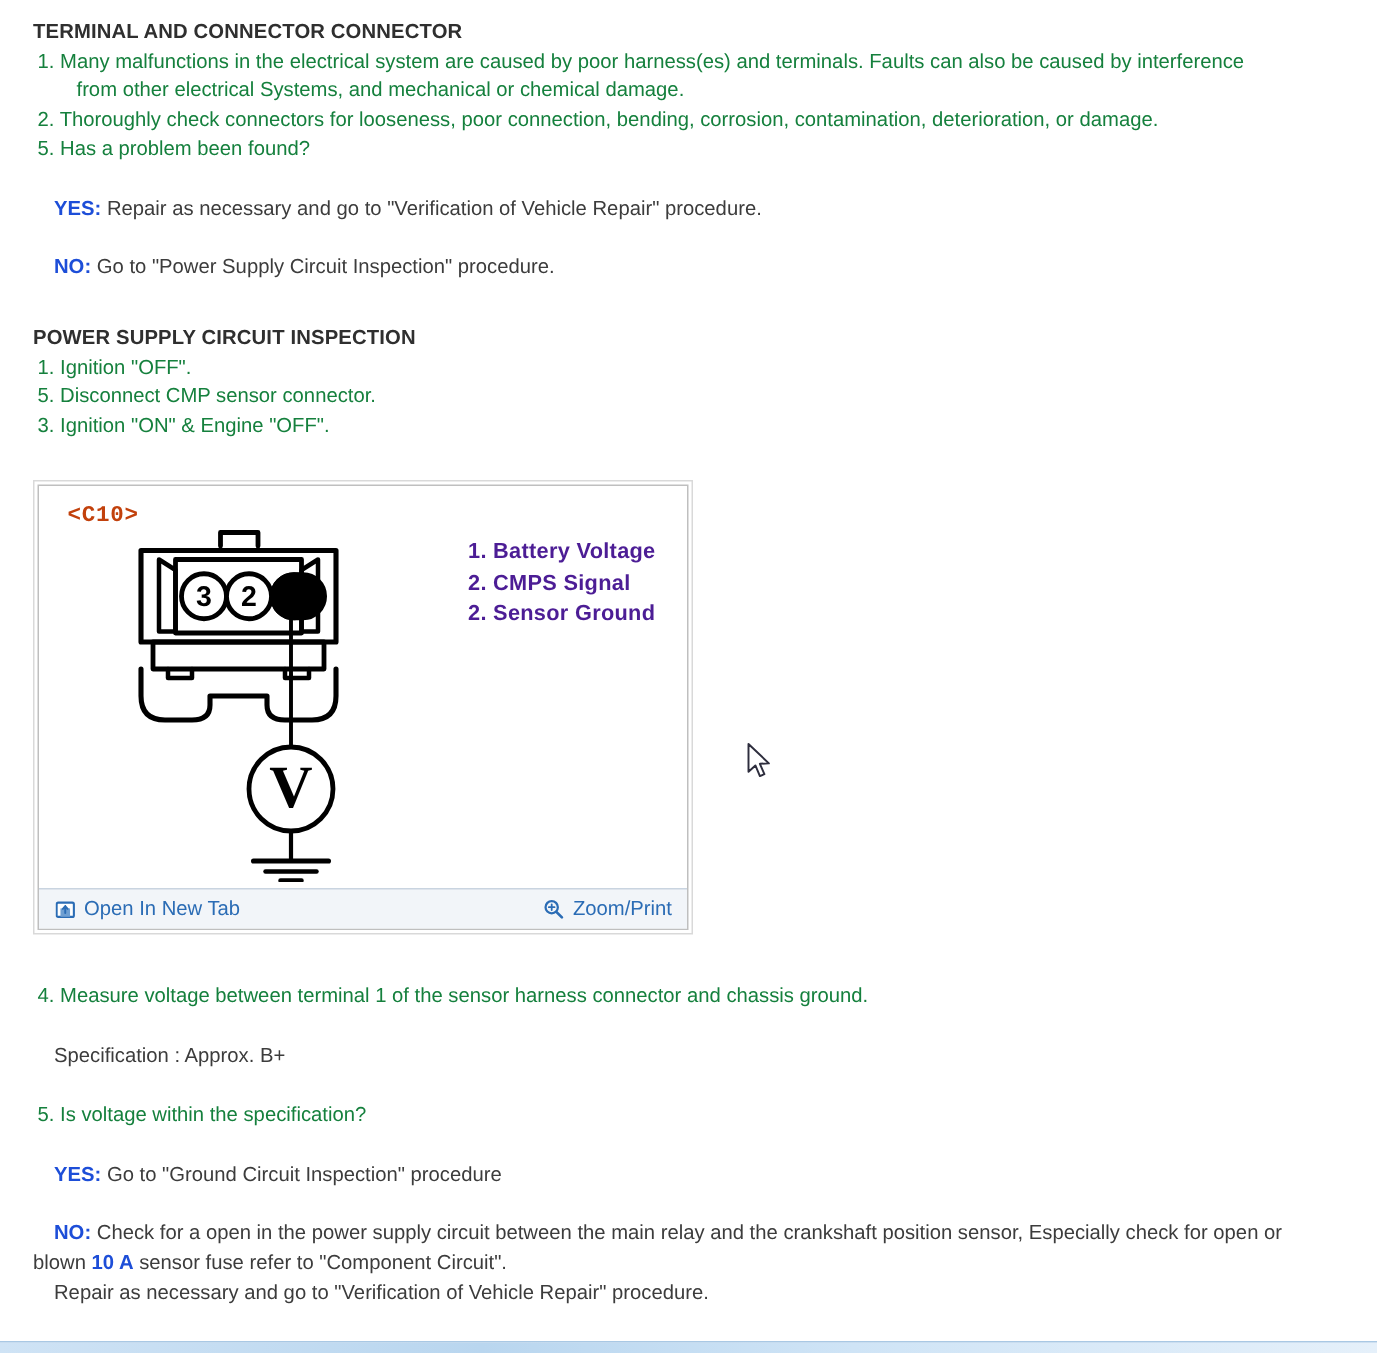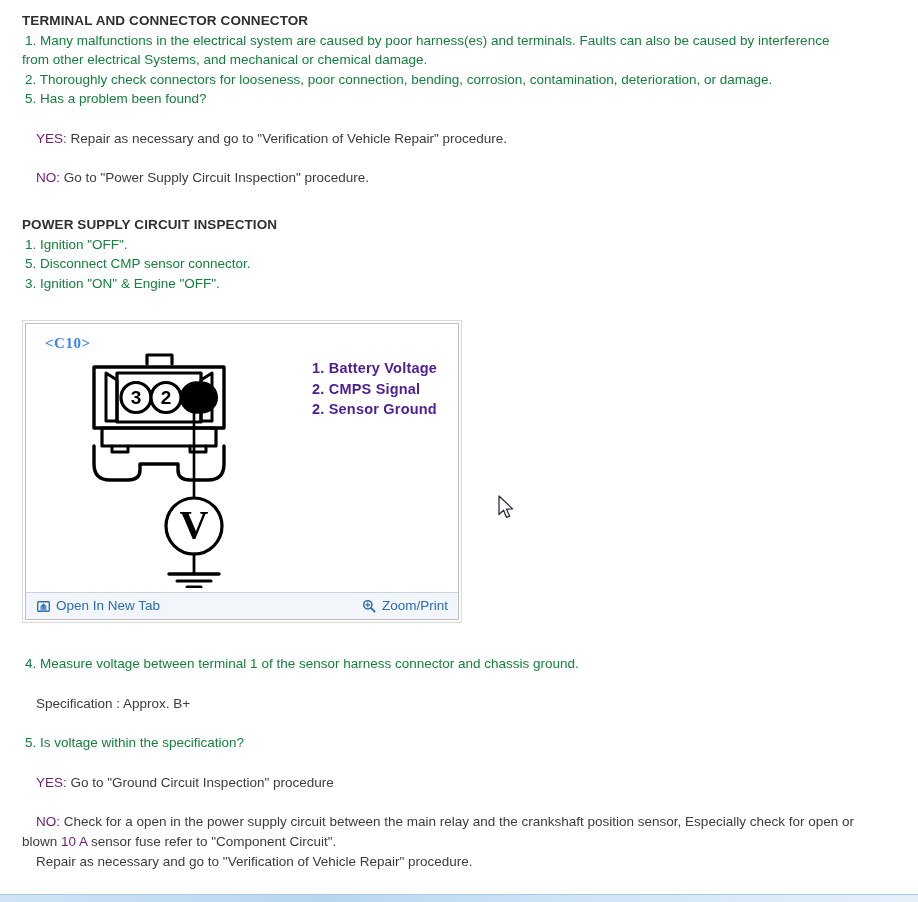--- a/index.html
+++ b/index.html
@@ -36,27 +36,28 @@
     margin: 0;
     padding: 0 0 0 22px;
   }
   .step {
     margin: 0;
     padding: 0 22px 0 25px;
     color: #15803d;
   }
   .step.indent-hang {
     padding-left: 22px;
+    margin-left: 29px;
   }
   .answer {
     margin: 0;
     padding: 0 22px 0 36px;
     color: #3c3c3c;
   }
-  .answer b, .step b, .para b { font-weight: normal; color: #701a75; }
+  .answer b, .step b, .para b { font-weight: bold; color: #1d4ed8; }
   .para {
     margin: 0;
     padding: 0 22px 0 36px;
   }
   .para.flush { padding-left: 22px; }
   .spacer-md { height: 20px; }
   .spacer-lg { height: 27px; }
 
   .lead-top { height: 11px; }
 
@@ -77,24 +78,24 @@
   .figure-canvas {
     position: relative;
     height: 268px;
     background: #ffffff;
     overflow: hidden;
   }
   .fig-label {
     position: absolute;
     left: 19px;
     top: 9px;
-    font-family: Liberation Serif, serif;
+    font-family: Liberation Mono, monospace;
     font-weight: bold;
     font-size: 15px;
-    color: #3b82f6;
+    color: #c2410c;
     letter-spacing: .5px;
   }
   .pin-list {
     position: absolute;
     left: 286px;
     top: 34px;
     font-family: "Liberation Sans", sans-serif;
     font-weight: bold;
     font-size: 14.5px;
     line-height: 1.42;

